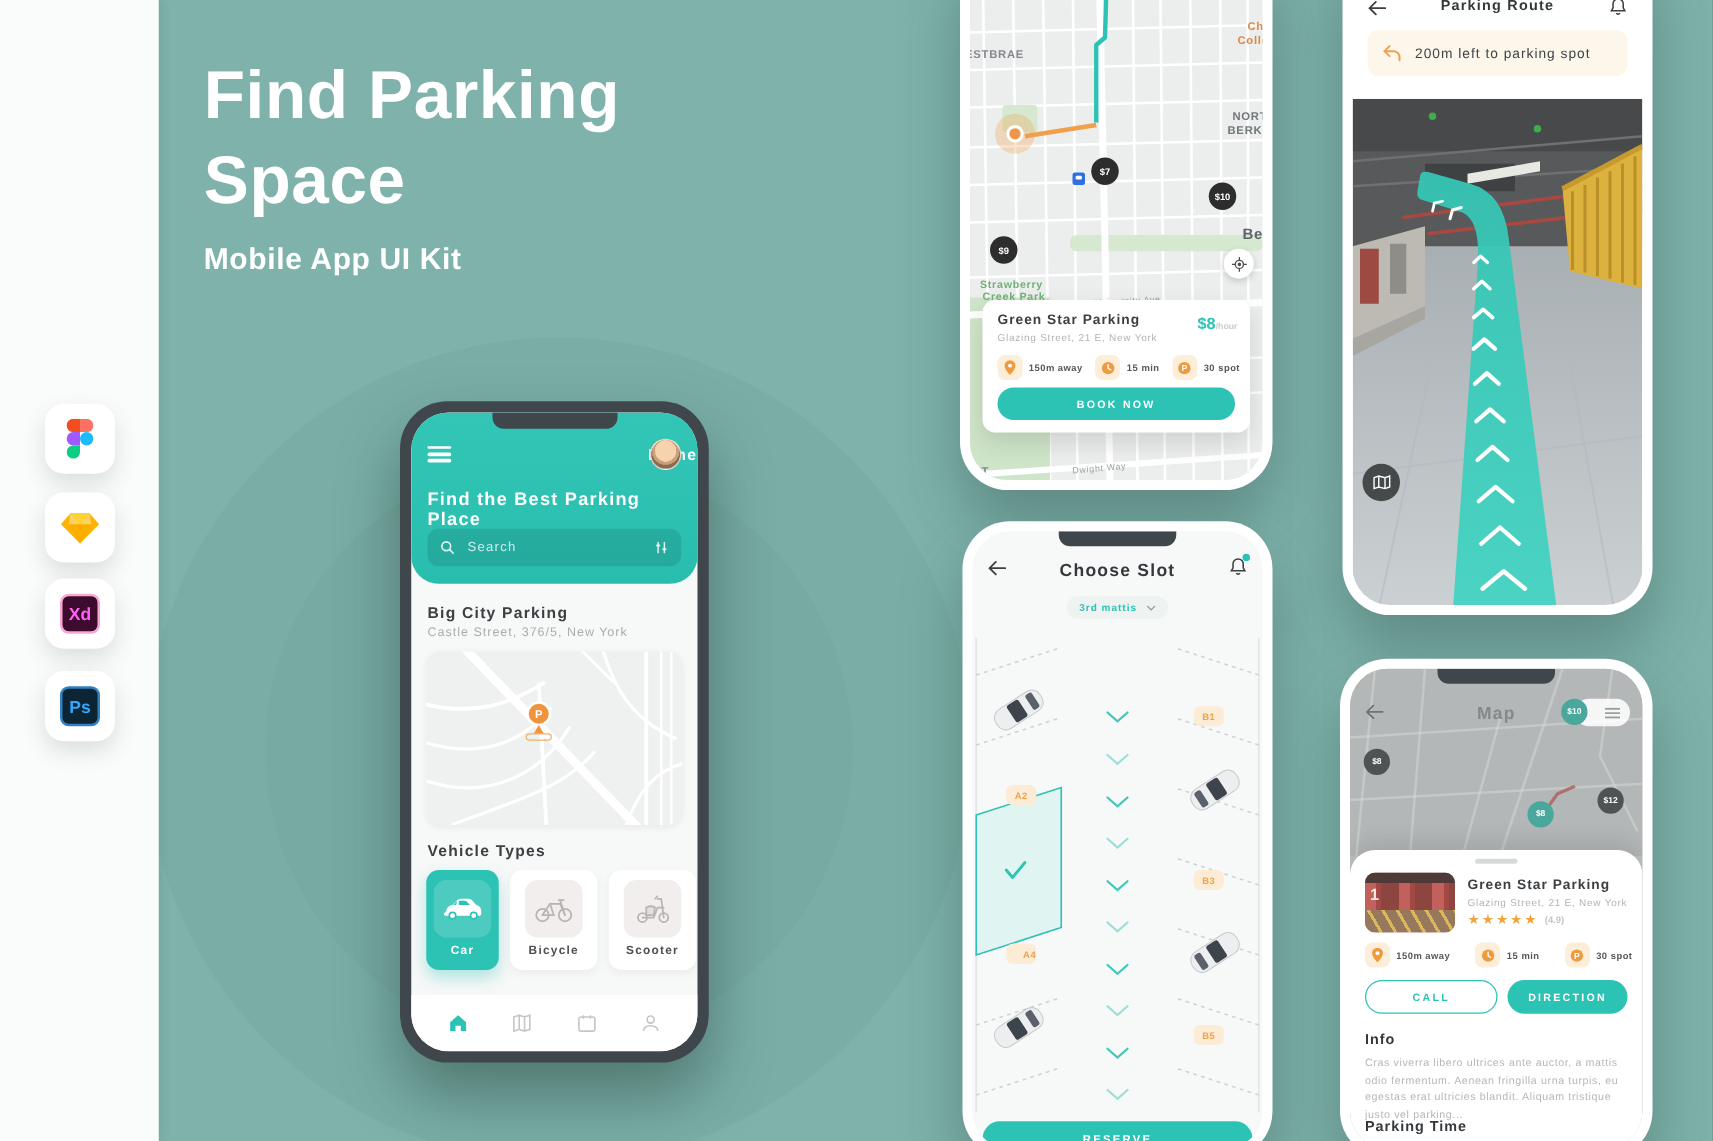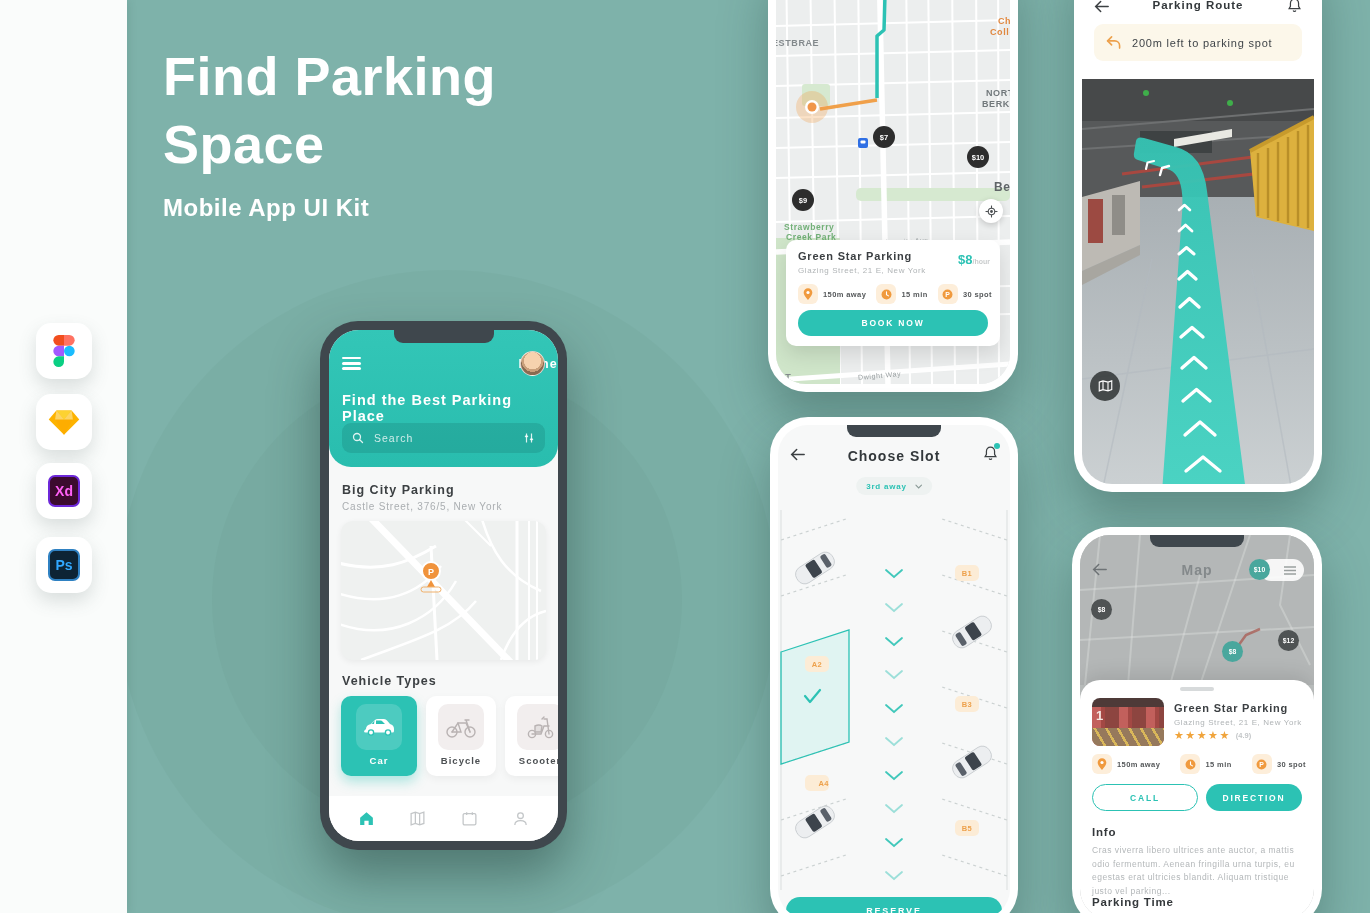--- a/index.html
+++ b/index.html
@@ -7,21 +7,21 @@
   .stage{position:relative;width:1370px;height:913px;overflow:hidden;background:#7eb2aa;}
   .abs{position:absolute;}
   .flex{display:flex;align-items:center;}
 
   
   .bg-circle{position:absolute;border-radius:50%;background:rgba(96,144,135,.12);}
 
   
   .left-strip{position:absolute;left:0;top:0;width:127px;height:913px;background:#fafcfb;box-shadow:2px 0 8px rgba(40,70,65,.12);}
   .tool-tile{position:absolute;left:36px;width:56px;height:56px;background:#fff;border-radius:15px;box-shadow:0 8px 18px rgba(70,90,86,.18);display:flex;align-items:center;justify-content:center;}
-  .xd-tile{width:32px;height:32px;border-radius:7px;background:#3c0b2e;border:2px solid #6d28d9;color:#ff61f6;font-weight:700;font-size:14px;display:flex;align-items:center;justify-content:center;}
+  .xd-tile{width:32px;height:32px;border-radius:7px;background:#3c0b2e;border:2px solid #f9a8d4;color:#ff61f6;font-weight:700;font-size:14px;display:flex;align-items:center;justify-content:center;}
   .ps-tile{width:32px;height:32px;border-radius:7px;background:#0d2435;border:2px solid #2f81c2;color:#31a8ff;font-weight:700;font-size:14px;display:flex;align-items:center;justify-content:center;}
 
   
   .hero-title{position:absolute;left:163px;top:42px;color:#fff;font-size:54px;line-height:1.26;font-weight:800;letter-spacing:.5px;}
   .hero-sub{position:absolute;left:163px;top:194px;color:#fff;font-size:24px;font-weight:700;letter-spacing:.5px;}
 
   
   .phone-white{position:absolute;background:#fff;border-radius:38px;padding:8px;box-shadow:0 24px 48px rgba(33,66,60,.35);}
   .phone-dark{position:absolute;background:#3f474d;border-radius:38px;padding:9px;box-shadow:0 26px 50px rgba(28,55,50,.45);}
   .screen{position:relative;width:100%;height:100%;border-radius:30px;overflow:hidden;background:#f7f8f8;}
@@ -137,21 +137,21 @@
             <circle cx="90" cy="50" r="9" fill="#f0933c" stroke="#fff" stroke-width="2"></circle>
             <path d="M90 59 l-4 7 h8 z" fill="#f0933c"></path>
             <text x="90" y="53.5" text-anchor="middle" font-size="9" font-weight="bold" fill="#fff" font-family="Liberation Sans">P</text>
             <rect x="80" y="66" width="20" height="5" rx="2.5" fill="none" stroke="#f0b06a" stroke-width="1"></rect>
           </g>
         </svg>
       </div>
 
       <div class="abs" style="left:13px;top:344px;font-size:12.5px;font-weight:700;color:#3c4043;letter-spacing:1px;">Vehicle Types</div>
       <div class="abs" style="left:12px;top:366px;display:flex;gap:9px;">
-        <div style="width:76px;height:80px;background:#2cc2b4;border-radius:10px;text-align:center;cursor:pointer;box-shadow:0 6px 12px rgba(44,194,180,.35);">
+        <div style="width:58px;height:80px;background:#2cc2b4;border-radius:10px;text-align:center;cursor:pointer;box-shadow:0 6px 12px rgba(44,194,180,.35);">
           <div style="width:46px;height:46px;margin:8px auto 5px;background:rgba(255,255,255,.16);border-radius:10px;display:flex;align-items:center;justify-content:center;">
             <svg width="34" height="20" viewBox="0 0 34 20">
               <path d="M4 12 q0-4 5-5 l4-4 q1-1 3-1 h6 q2 0 3 1.5 L28 7 q4 1 4 5 v2 q0 1.5-1.5 1.5 h-27 Q2 15.5 2 14 z" fill="#fff"></path>
               <path d="M14 3.5 h4.5 q1.3 0 2 .9 L23 7 h-9 z M12.5 3.8 L9.8 7 H12 z" fill="#2cc2b4"></path>
               <circle cx="9" cy="15.5" r="2.6" fill="#fff" stroke="#2cc2b4" stroke-width="1.3"></circle>
               <circle cx="26" cy="15.5" r="2.6" fill="#fff" stroke="#2cc2b4" stroke-width="1.3"></circle>
             </svg>
           </div>
           <div style="color:#fff;font-size:9.5px;font-weight:700;letter-spacing:1px;">Car</div>
         </div>
@@ -330,21 +330,21 @@
       <div class="abs nav-title" style="left:0;right:0;top:23px;text-align:center;">Choose Slot</div>
       <div class="abs" style="right:12px;top:20px;cursor:pointer;">
         <svg width="15" height="16" viewBox="0 0 20 22" fill="none" stroke="#3c4043" stroke-width="1.7">
             <path d="M10 3 c-3.6 0-5.6 2.6-5.6 5.6 v4.2 L2.6 16 h14.8 l-1.8-3.2 V8.6 C15.6 5.6 13.6 3 10 3 z"></path>
             <path d="M8.2 18.5 a1.9 1.9 0 0 0 3.6 0"></path>
           </svg>
         <span style="position:absolute;right:-2px;top:-2px;width:6px;height:6px;border-radius:50%;background:#2cc2b4;"></span>
       </div>
 
       <div class="abs flex" style="left:50%;transform:translateX(-50%);top:52px;height:18px;background:#eef2f1;border-radius:9px;padding:0 10px;gap:8px;cursor:pointer;">
-        <span style="font-size:8px;font-weight:700;color:#2cc2b4;letter-spacing:.8px;white-space:nowrap;">3rd away</span>
+        <span style="font-size:8px;font-weight:700;color:#2cc2b4;letter-spacing:.8px;white-space:nowrap;">3rd mattis</span>
         <svg width="7" height="5" viewBox="0 0 10 6" fill="none" stroke="#8a9a97" stroke-width="1.6" stroke-linecap="round">
             <path d="M1 1 l4 4 4-4"></path>
           </svg>
       </div>
 
       <svg class="abs" style="left:0;top:85px;" width="232" height="380" viewBox="0 0 232 380">
         <line x1="3" y1="0" x2="3" y2="380" stroke="#e2e6e6" stroke-width="1.4"></line>
         <line x1="229" y1="0" x2="229" y2="380" stroke="#e2e6e6" stroke-width="1.4"></line>
         <g stroke="#ccd2d2" stroke-width="1.2" stroke-dasharray="3 3.5">
           <line x1="3" y1="30" x2="71" y2="8"></line>
@@ -394,24 +394,24 @@
             <path d="M108 161 l8 7 8-7" opacity=".45"></path>
           <path d="M108 195 l8 7 8-7" opacity=".9"></path>
             <path d="M108 228 l8 7 8-7" opacity=".45"></path>
           <path d="M108 262 l8 7 8-7" opacity=".9"></path>
             <path d="M108 295 l8 7 8-7" opacity=".45"></path>
           <path d="M108 329 l8 7 8-7" opacity=".9"></path>
             <path d="M108 362 l8 7 8-7" opacity=".45"></path>
         </g>
       </svg>
 
-      <div class="slot-pill" style="left:27px;top:203px;cursor:pointer;margin-top:28px;">
+      <div class="slot-pill" style="left:27px;top:203px;cursor:pointer;">
           <span>A2</span>
         </div>
-      <div class="slot-pill" style="left:27px;top:350px;cursor:pointer;justify-content:flex-end;">
+      <div class="slot-pill" style="left:27px;top:330px;cursor:pointer;justify-content:flex-end;">
           <span>A4</span>
         </div>
       <div class="slot-pill" style="left:177px;top:140px;cursor:pointer;">
           <span>B1</span>
         </div>
       <div class="slot-pill" style="left:177px;top:271px;cursor:pointer;">
           <span>B3</span>
         </div>
       <div class="slot-pill" style="left:177px;top:395px;cursor:pointer;">
           <span>B5</span>

